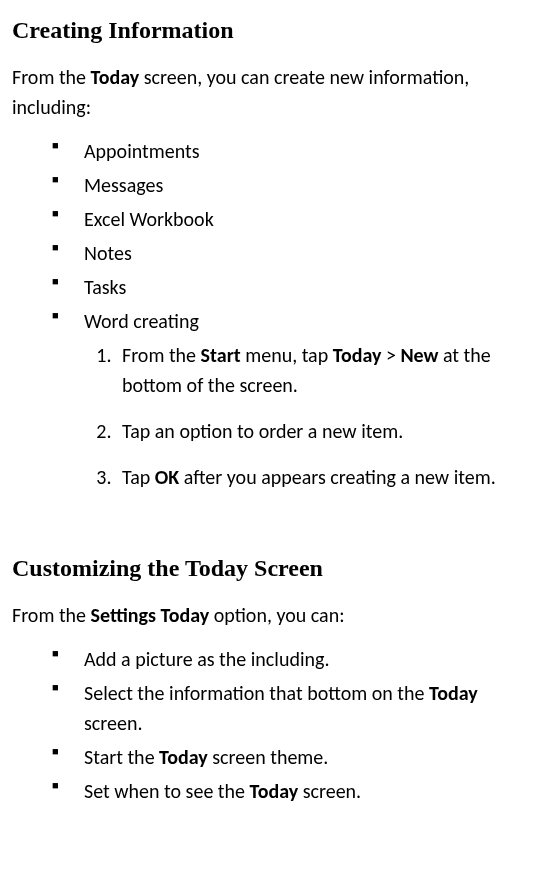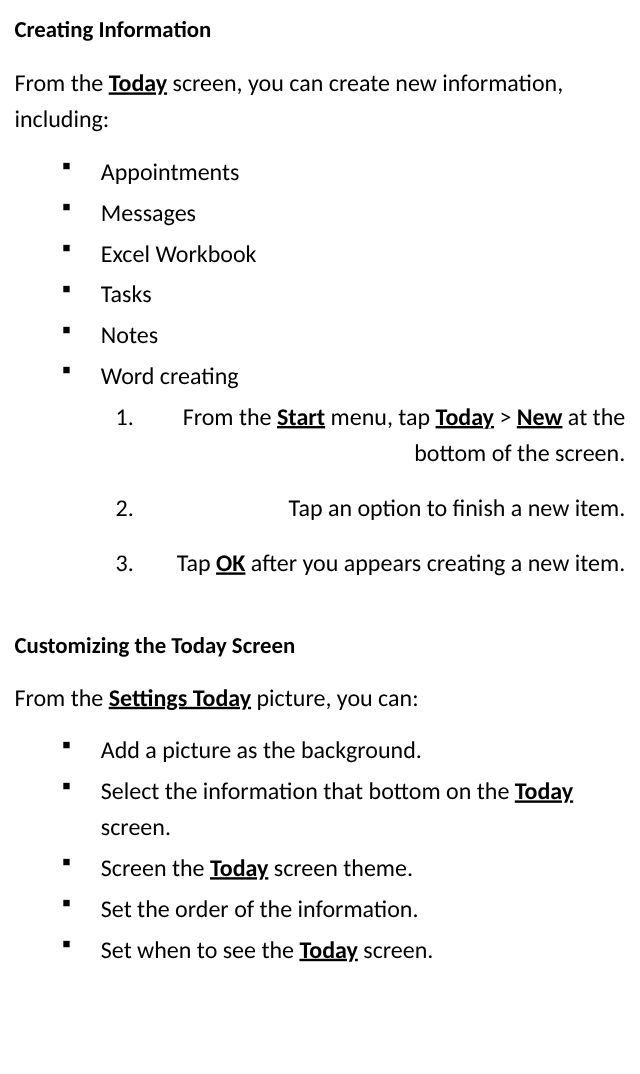--- a/index.html
+++ b/index.html
@@ -7,28 +7,29 @@
     font-size: 20px;
     line-height: 1.5;
     color: #000;
     background: #fff;
     margin: 0;
     padding: 12px 12px 20px 12px;
     width: 533px;
     box-sizing: border-box;
   }
   h2 {
-    font-size: 19px;
+    font-size: 24px;
     font-weight: bold;
     margin: 0 0 14px 0;
+    font-family: Liberation Serif, serif;
   }
   p {
     margin: 0 0 14px 0;
   }
-  .bold { font-weight: bold; text-decoration: underline; }
+  .bold { font-weight: bold; }
   ul.bullets {
     list-style: none;
     margin: 0 0 14px 0;
     padding: 0 0 0 40px;
   }
   ul.bullets > li {
     position: relative;
     padding: 0 0 0 32px;
     margin: 0 0 4px 0;
   }
@@ -36,70 +37,68 @@
     content: "■";
     position: absolute;
     left: 0;
     top: 4px;
     font-size: 11px;
     line-height: 1;
   }
   ol.steps {
     margin: 4px 0 0 0;
     padding: 0 0 0 32px;
-    text-align: right;
   }
   ol.steps > li {
     padding-left: 6px;
     margin-bottom: 16px;
   }
   .section-gap {
-    margin-top: 40px;
+    margin-top: 58px;
   }
 </style>
 </head>
 <body>
 
 <h2>Creating Information</h2>
 
 <p>
   <span>From the </span><span class="bold">Today</span><span> screen, you can create new information, including:</span>
 </p>
 
 <ul class="bullets">
   <li>Appointments</li>
   <li>Messages</li>
   <li>Excel Workbook</li>
+  <li>Notes</li>
   <li>Tasks</li>
-  <li>Notes</li>
   <li>
     <span>Word creating</span>
     <ol class="steps">
       <li>
         <span>From the </span><span class="bold">Start</span><span> menu, tap </span><span class="bold">Today</span><span> &gt; </span><span class="bold">New</span><span> at the bottom of the screen.</span>
       </li>
-      <li>Tap an option to finish a new item.</li>
+      <li>Tap an option to order a new item.</li>
       <li>
         <span>Tap </span><span class="bold">OK</span><span> after you appears creating a new item.</span>
       </li>
     </ol>
   </li>
 </ul>
 
 <h2 class="section-gap">Customizing the Today Screen</h2>
 
 <p>
-  <span>From the </span><span class="bold">Settings Today</span><span> picture, you can:</span>
+  <span>From the </span><span class="bold">Settings Today</span><span> option, you can:</span>
 </p>
 
 <ul class="bullets">
-  <li>Add a picture as the background.</li>
+  <li>Add a picture as the including.</li>
   <li>
     <span>Select the information that bottom on the </span><span class="bold">Today</span><span> screen.</span>
   </li>
   <li>
-    <span>Screen the </span><span class="bold">Today</span><span> screen theme.</span>
+    <span>Start the </span><span class="bold">Today</span><span> screen theme.</span>
   </li>
-  <li>Set the order of the information.</li>
   <li>
     <span>Set when to see the </span><span class="bold">Today</span><span> screen.</span>
   </li>
 </ul>
 
 </body></html>

